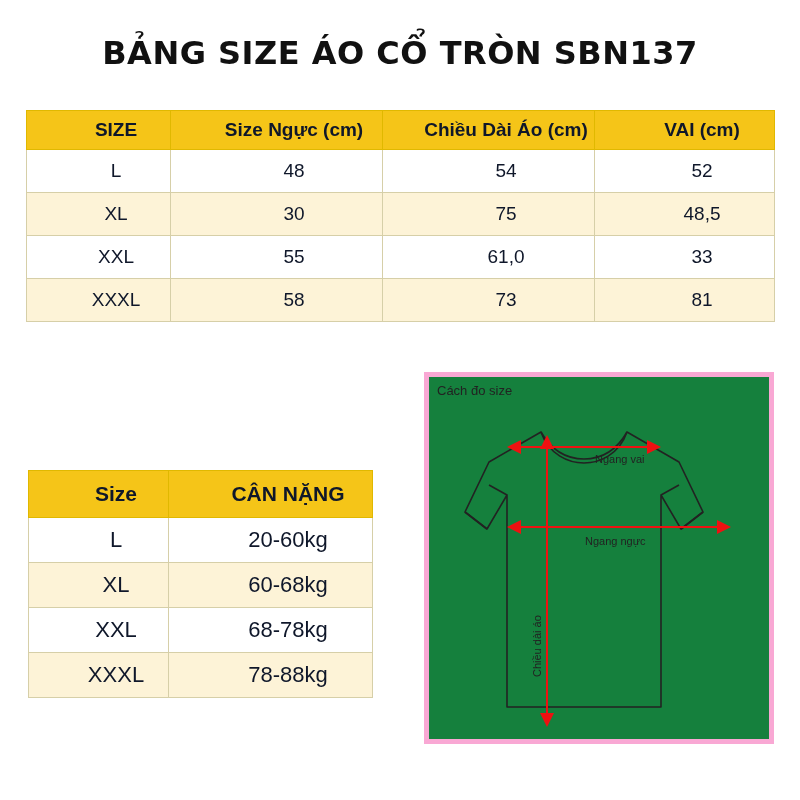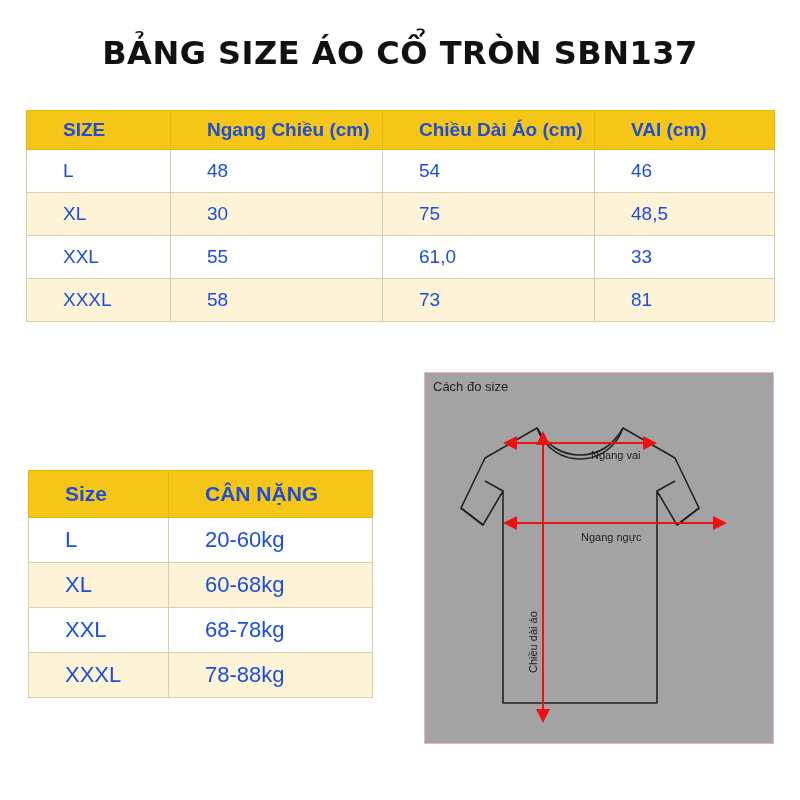--- a/index.html
+++ b/index.html
@@ -30,22 +30,22 @@
     white-space: nowrap;
   }
 
   
   table {
     border-collapse: collapse;
     table-layout: fixed;
   }
   table td, table th {
     border: 1px solid #d6cfa8;
-    text-align: left;
-    color: #1d4ed8;
+    text-align: center;
+    color: #0f172a;
     font-weight: normal;
     padding-left: 36px;
   }
 
   
   .size-table {
     position: absolute;
     top: 110px;
     left: 26px;
     width: 748px;
@@ -95,22 +95,22 @@
   .weight-table col.w0 { width: 140px; }
   .weight-table col.w1 { width: 204px; }
 
   
   .diagram {
     position: absolute;
     left: 424px;
     top: 372px;
     width: 350px;
     height: 372px;
-    border: 1px solid #f9a8d4;
-    background: #a3a3a3;
+    border: 5px solid #f9a8d4;
+    background: #15803d;
     box-sizing: border-box;
     text-align: right;
   }
   .diagram-caption {
     position: absolute;
     left: 8px;
     top: 6px;
     font-size: 13px;
     color: #222222;
   }
@@ -133,31 +133,31 @@
 <table class="size-table">
   <colgroup>
     <col class="c0">
       <col class="c1">
       <col class="c2">
       <col class="c3">
   </colgroup>
   <thead>
     <tr>
       <th>SIZE</th>
-      <th>Ngang Chiều (cm)</th>
+      <th>Size Ngực (cm)</th>
       <th>Chiều Dài Áo (cm)</th>
       <th>VAI (cm)</th>
     </tr>
   </thead>
   <tbody>
     <tr class="even">
       <td>L</td>
       <td>48</td>
       <td>54</td>
-      <td>46</td>
+      <td>52</td>
     </tr>
     <tr class="odd">
       <td>XL</td>
       <td>30</td>
       <td>75</td>
       <td>48,5</td>
     </tr>
     <tr class="even">
       <td>XXL</td>
       <td>55</td>

